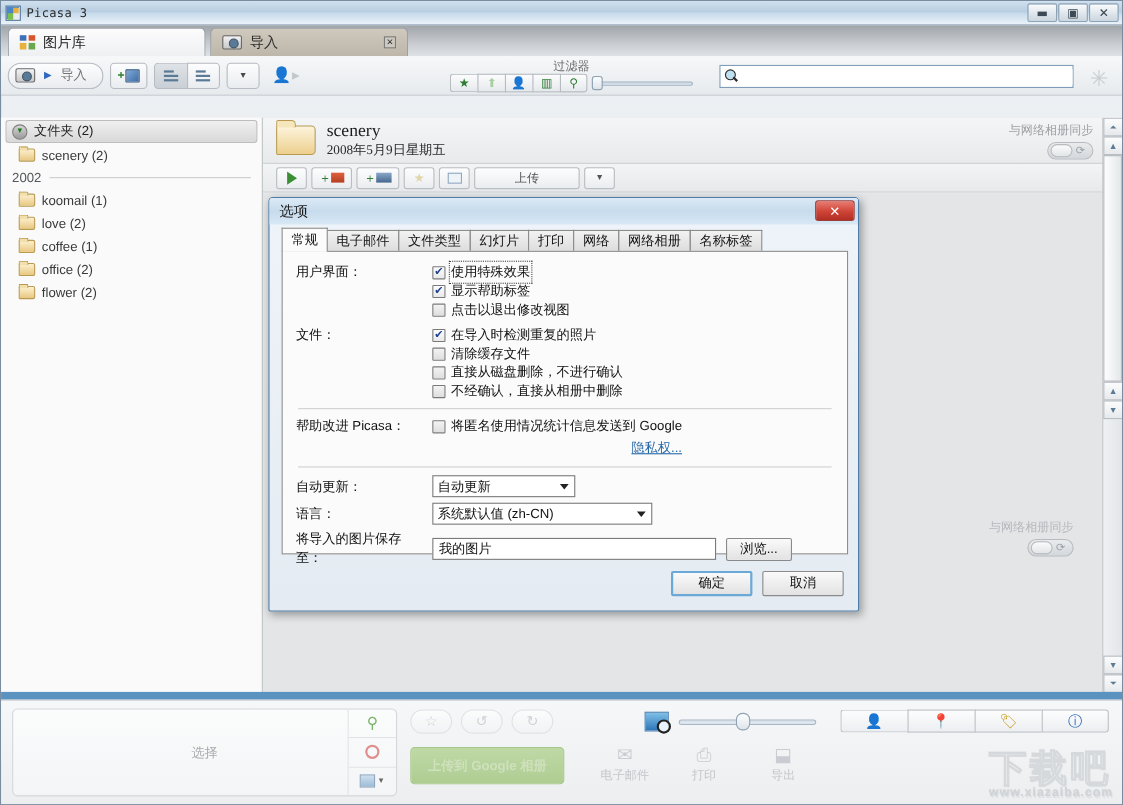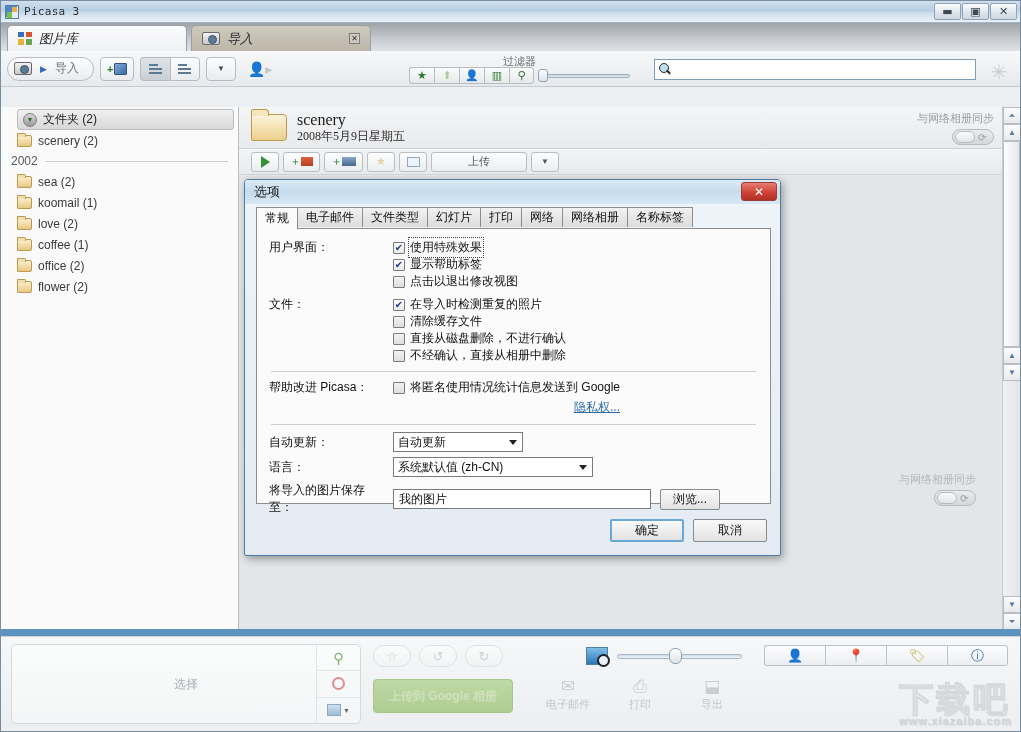--- a/index.html
+++ b/index.html
@@ -73,21 +73,21 @@
     height: 28px; position: relative;
     background: linear-gradient(#9fa4a8, #c9ccd0 60%, #dfe2e5);
     display: flex; align-items: flex-end; padding-left: 6px;
   }
   .tab {
     height: 26px; min-width: 180px;
     display: flex; align-items: center; gap: 7px;
     padding: 0 10px;
     border: 1px solid #9aa0a6; border-bottom: none;
     border-radius: 5px 5px 0 0;
-    font-size: 13px; color: #1d1d1d; position: relative; font-style: italic;
+    font-size: 13px; color: #1d1d1d; position: relative;
   }
   .tab.active { background: linear-gradient(#fcfcfd,#eef0f2); z-index: 2; }
   .tab.inactive { background: linear-gradient(#cfc9be,#bdb6a9); color: #2c2c2c; }
   .tab-close {
     margin-left: auto; width: 11px; height: 11px;
     border: 1px solid #7b7b7b; background: #cfcac1;
     font-size: 8px; line-height: 9px; text-align: center; color: #333;
   }
   .ico-lib {
     width: 14px; height: 13px; flex: none; position: relative;
@@ -183,21 +183,21 @@
 
   
   .body { position: absolute; left: 0; top: 106px; right: 0; bottom: 101px; display: flex; }
   .sidebar {
     width: 238px; background: #fafafa;
     border-right: 1px solid #b9bec3;
     position: relative; overflow: hidden;
   }
   .grp-header {
     height: 21px; display: flex; align-items: center; gap: 6px;
-    padding-left: 5px; margin: 2px 4px 0 16px;
+    padding-left: 5px; margin: 2px 4px 0 4px;
     background: linear-gradient(#f0f0f0,#d8d8d8);
     border: 1px solid #bdbdbd; border-radius: 3px;
     font-size: 12px; color: #1f1f1f;
   }
   .disc {
     width: 14px; height: 14px; border-radius: 50%; flex: none;
     background: linear-gradient(#d7d7d7,#9a9a9a);
     border: 1px solid #7d7d7d;
     display: flex; align-items: center; justify-content: center;
     color: #1f7a1f; font-size: 7px; line-height: 7px;
@@ -372,21 +372,21 @@
     font-size: 13px; color: #1b1b1b; position: relative;
   }
   .dlg-close {
     position: absolute; right: 3px; top: 2px; width: 36px; height: 19px;
     border: 1px solid #9e3d38; border-radius: 3px;
     background: linear-gradient(#e87c72,#cf4436 55%, #b12f25);
     color: #fff; font-size: 12px; font-weight: bold;
     display: flex; align-items: center; justify-content: center;
   }
   .dlg-body { position: absolute; left: 5px; right: 5px; top: 27px; bottom: 5px; }
-  .tabs-row { display: flex; height: 22px; padding-left: 6px; }
+  .tabs-row { display: flex; align-items: flex-end; height: 22px; padding-left: 6px; }
   .dtab {
     height: 20px; padding: 0 8px; font-size: 12px; color: #111;
     border: 1px solid #8d8d8d; border-bottom: none;
     background: linear-gradient(#f2f2f2,#dcdcdc);
     display: flex; align-items: center; margin-right: -1px;
   }
   .dtab.active {
     height: 22px; background: #fbfbfb; z-index: 3; position: relative;
     border-color: #8d8d8d;
   }
@@ -543,24 +543,20 @@
         <span class="disc">▼</span>
         <span>文件夹 (2)</span>
       </div>
       <div class="folder-row">
         <span class="fold"></span>
         <span>scenery (2)</span>
       </div>
       <div class="year-row">
         <span>2002</span>
         <span class="ln"></span>
-      </div>
-      <div class="folder-row">
-        <span class="fold"></span>
-        <span>sea (2)</span>
       </div>
 
       <div class="folder-row">
         <span class="fold"></span>
         <span>koomail (1)</span>
       </div>
       <div class="folder-row">
         <span class="fold"></span>
         <span>love (2)</span>
       </div>

